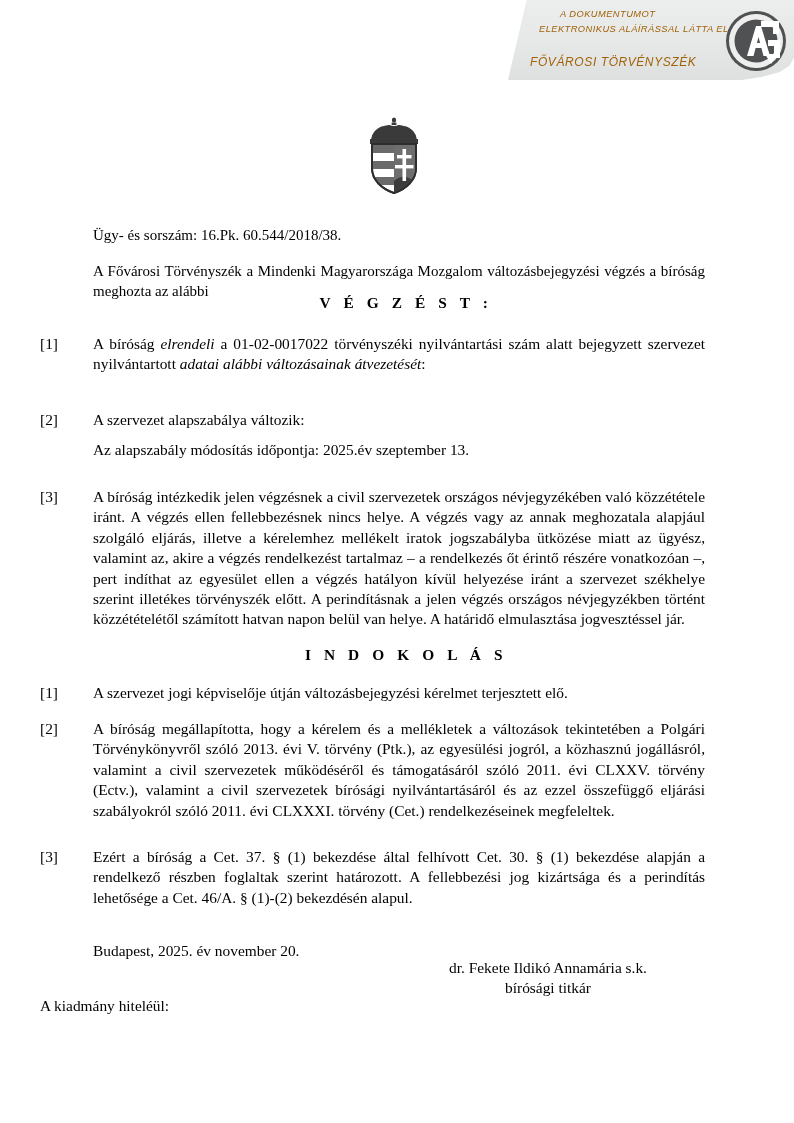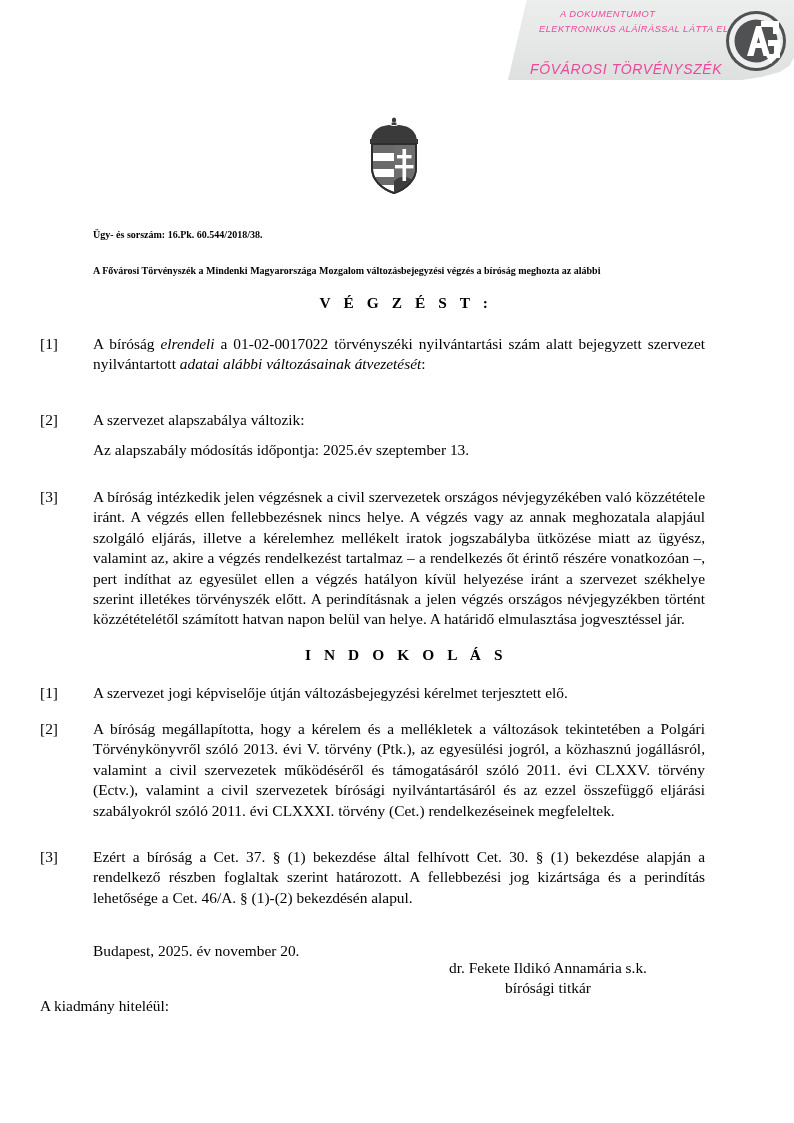--- a/index.html
+++ b/index.html
@@ -31,33 +31,33 @@
     clip-path: polygon(6.5% 0%, 100% 0%, 100% 72%, 98.5% 82%, 95% 90%, 89% 96%, 82% 100%, 0% 100%);
   }
   #esign-banner .banner-text {
     position: absolute;
     left: 0;
     top: 0;
     width: 100%;
     height: 100%;
     font-family: "Liberation Sans", "DejaVu Sans", sans-serif;
     font-style: italic;
-    color: #ec4899;
+    color: #a16207;
   }
   .banner-line {
     position: absolute;
     white-space: nowrap;
     font-size: 9.3px;
     letter-spacing: 0.45px;
   }
   .banner-line.l1 { left: 52px; top: 9px; }
   .banner-line.l2 { left: 31px; top: 24px; }
   .banner-line.l3 {
-    left: 22px; top: 61px;
-    font-size: 14px;
+    left: 22px; top: 55px;
+    font-size: 12px;
     letter-spacing: 0.6px;
   }
 
   
   #court-logo {
     position: absolute;
     left: 725px;
     top: 10px;
     width: 62px;
     height: 62px;
@@ -74,23 +74,22 @@
 
   
   #doc-body {
     position: absolute;
     left: 0;
     top: 0;
     width: 794px;
   }
   .block {
     position: absolute;
-    font-size: 10px;
+    font-size: 15px;
     line-height: 20.3px;
-    font-weight: bold;
   }
   .para {
     position: absolute;
     left: 40px;
     width: 665px;
     font-size: 15.4px;
     line-height: 20.4px;
   }
   .para .marker {
     position: absolute;

